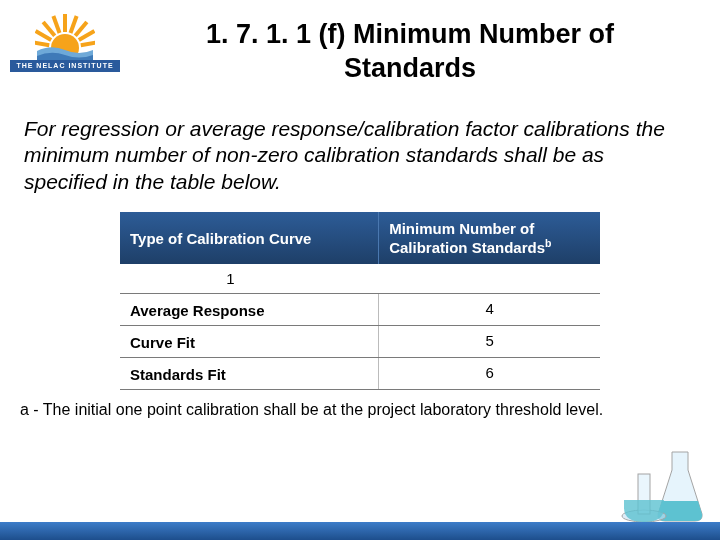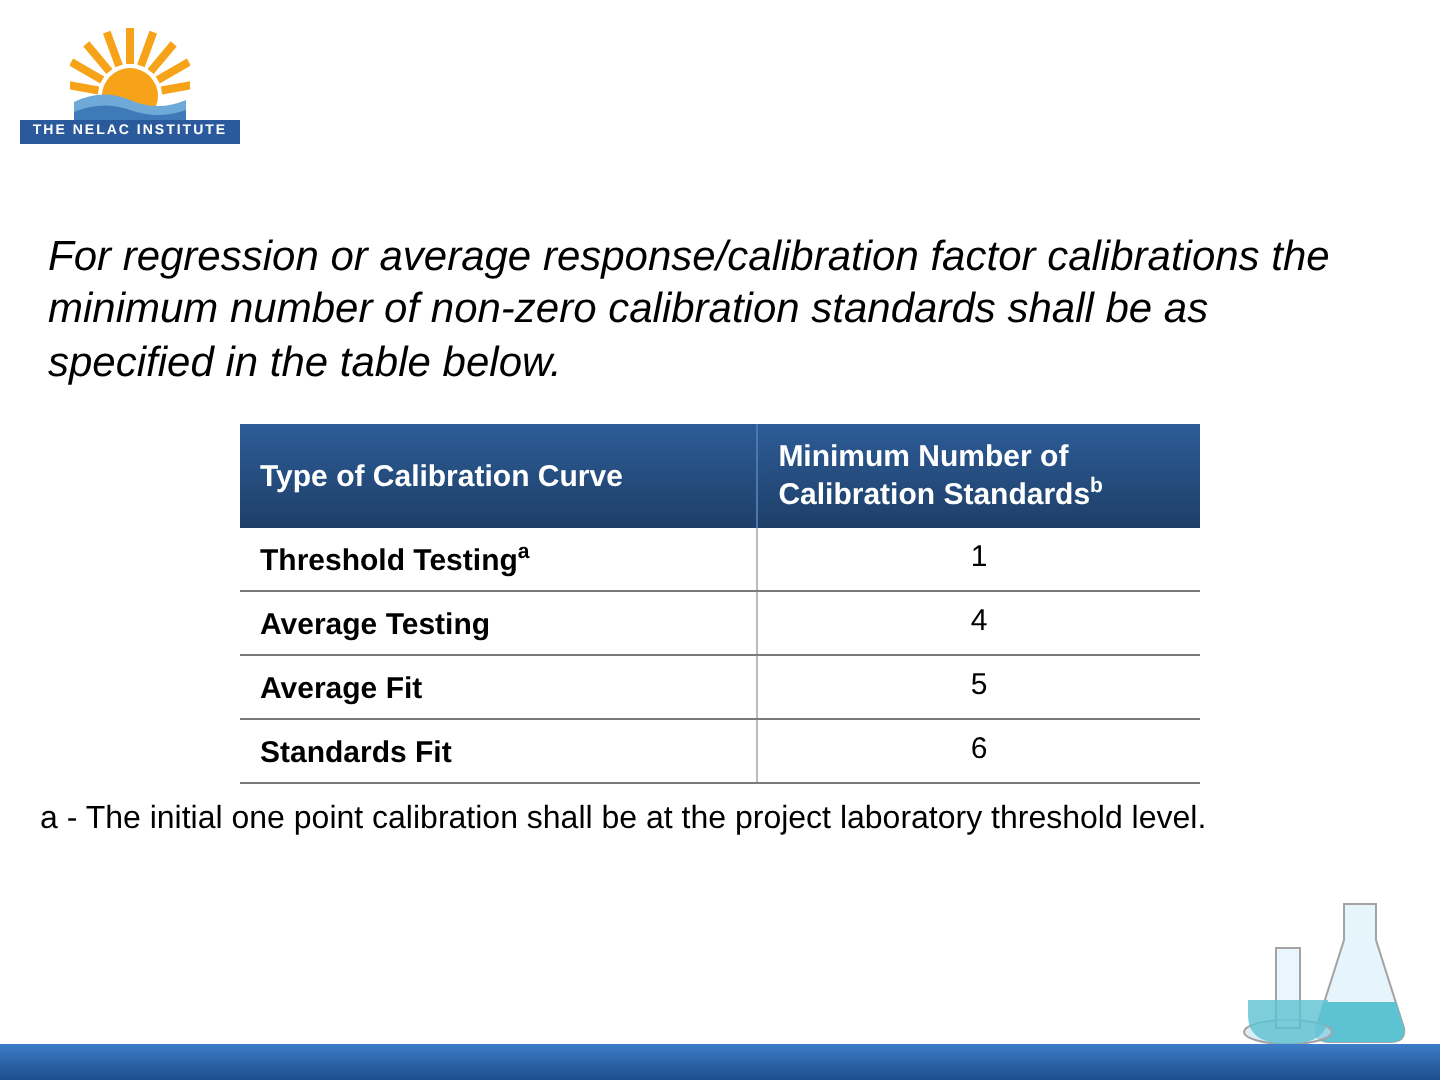--- a/index.html
+++ b/index.html
@@ -149,45 +149,43 @@
           </g>
           <circle r="14" fill="#f6a31a"></circle>
           <path d="M -28 3 Q -14 -4 0 2 Q 14 8 28 2 L 28 12 L -28 12 Z" fill="#6ea9d8"></path>
           <path d="M -28 8 Q -14 2 0 7 Q 14 12 28 7 L 28 14 L -28 14 Z" fill="#3e7ab8"></path>
         </g>
       </svg>
     </div>
     <div class="logo-bar">THE NELAC INSTITUTE</div>
   </div>
 
+  <div class="title">1. 7. 1. 1 (f) Minimum Number of Standards</div>
 
   <div class="body-text">For regression or average response/calibration factor calibrations the minimum number of non-zero calibration standards shall be as specified in the table below.</div>
 
   <div class="tbl">
     <div class="tbl-head">
       <div class="c1">Type of Calibration Curve</div>
       <div class="c2">
         <span>Minimum Number of Calibration Standards</span><sup>b</sup>
       </div>
     </div>
     <div class="tbl-row">
+      <div class="c2">1</div>
+    </div>
+    <div class="tbl-row">
       <div class="c1">
-        <span>Threshold Testing</span><sup>a</sup>
-      </div>
-      <div class="c2">1</div>
+        <span>Average Response</span><sup></sup>
+      </div>
+      <div class="c2">4</div>
     </div>
     <div class="tbl-row">
       <div class="c1">
-        <span>Average Testing</span><sup></sup>
-      </div>
-      <div class="c2">4</div>
-    </div>
-    <div class="tbl-row">
-      <div class="c1">
-        <span>Average Fit</span><sup></sup>
+        <span>Curve Fit</span><sup></sup>
       </div>
       <div class="c2">5</div>
     </div>
     <div class="tbl-row">
       <div class="c1">
         <span>Standards Fit</span><sup></sup>
       </div>
       <div class="c2">6</div>
     </div>
   </div>

